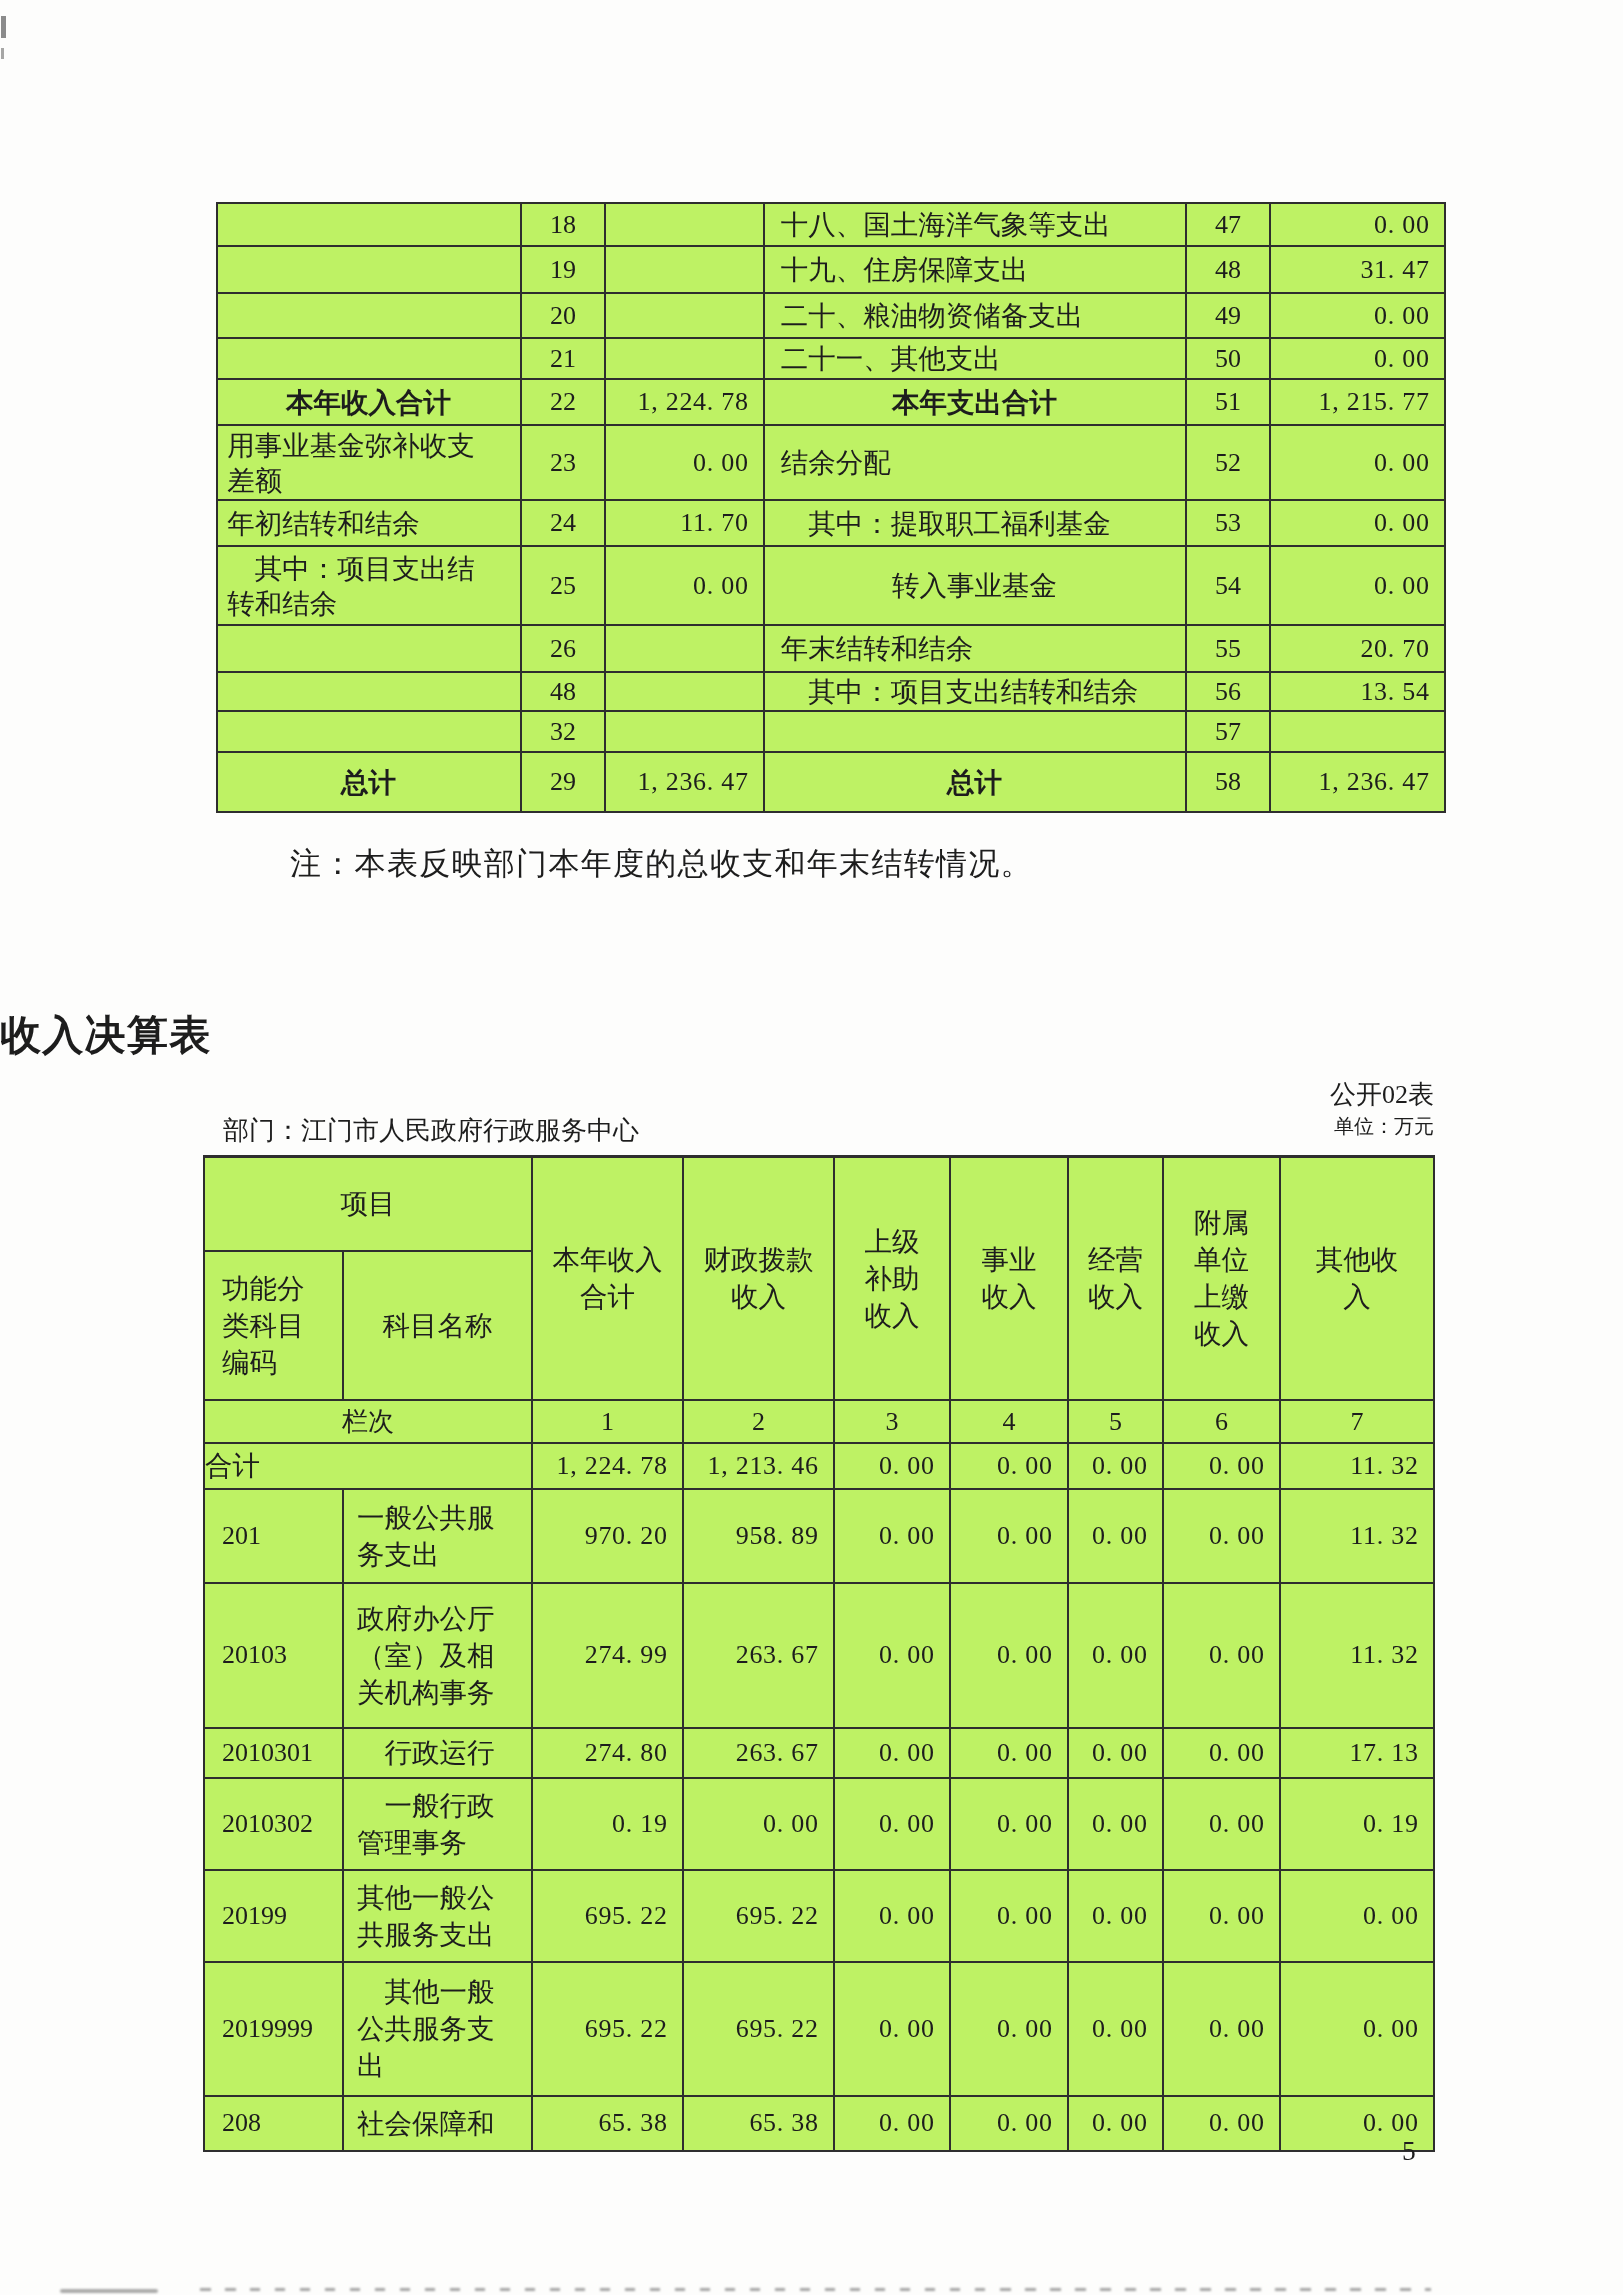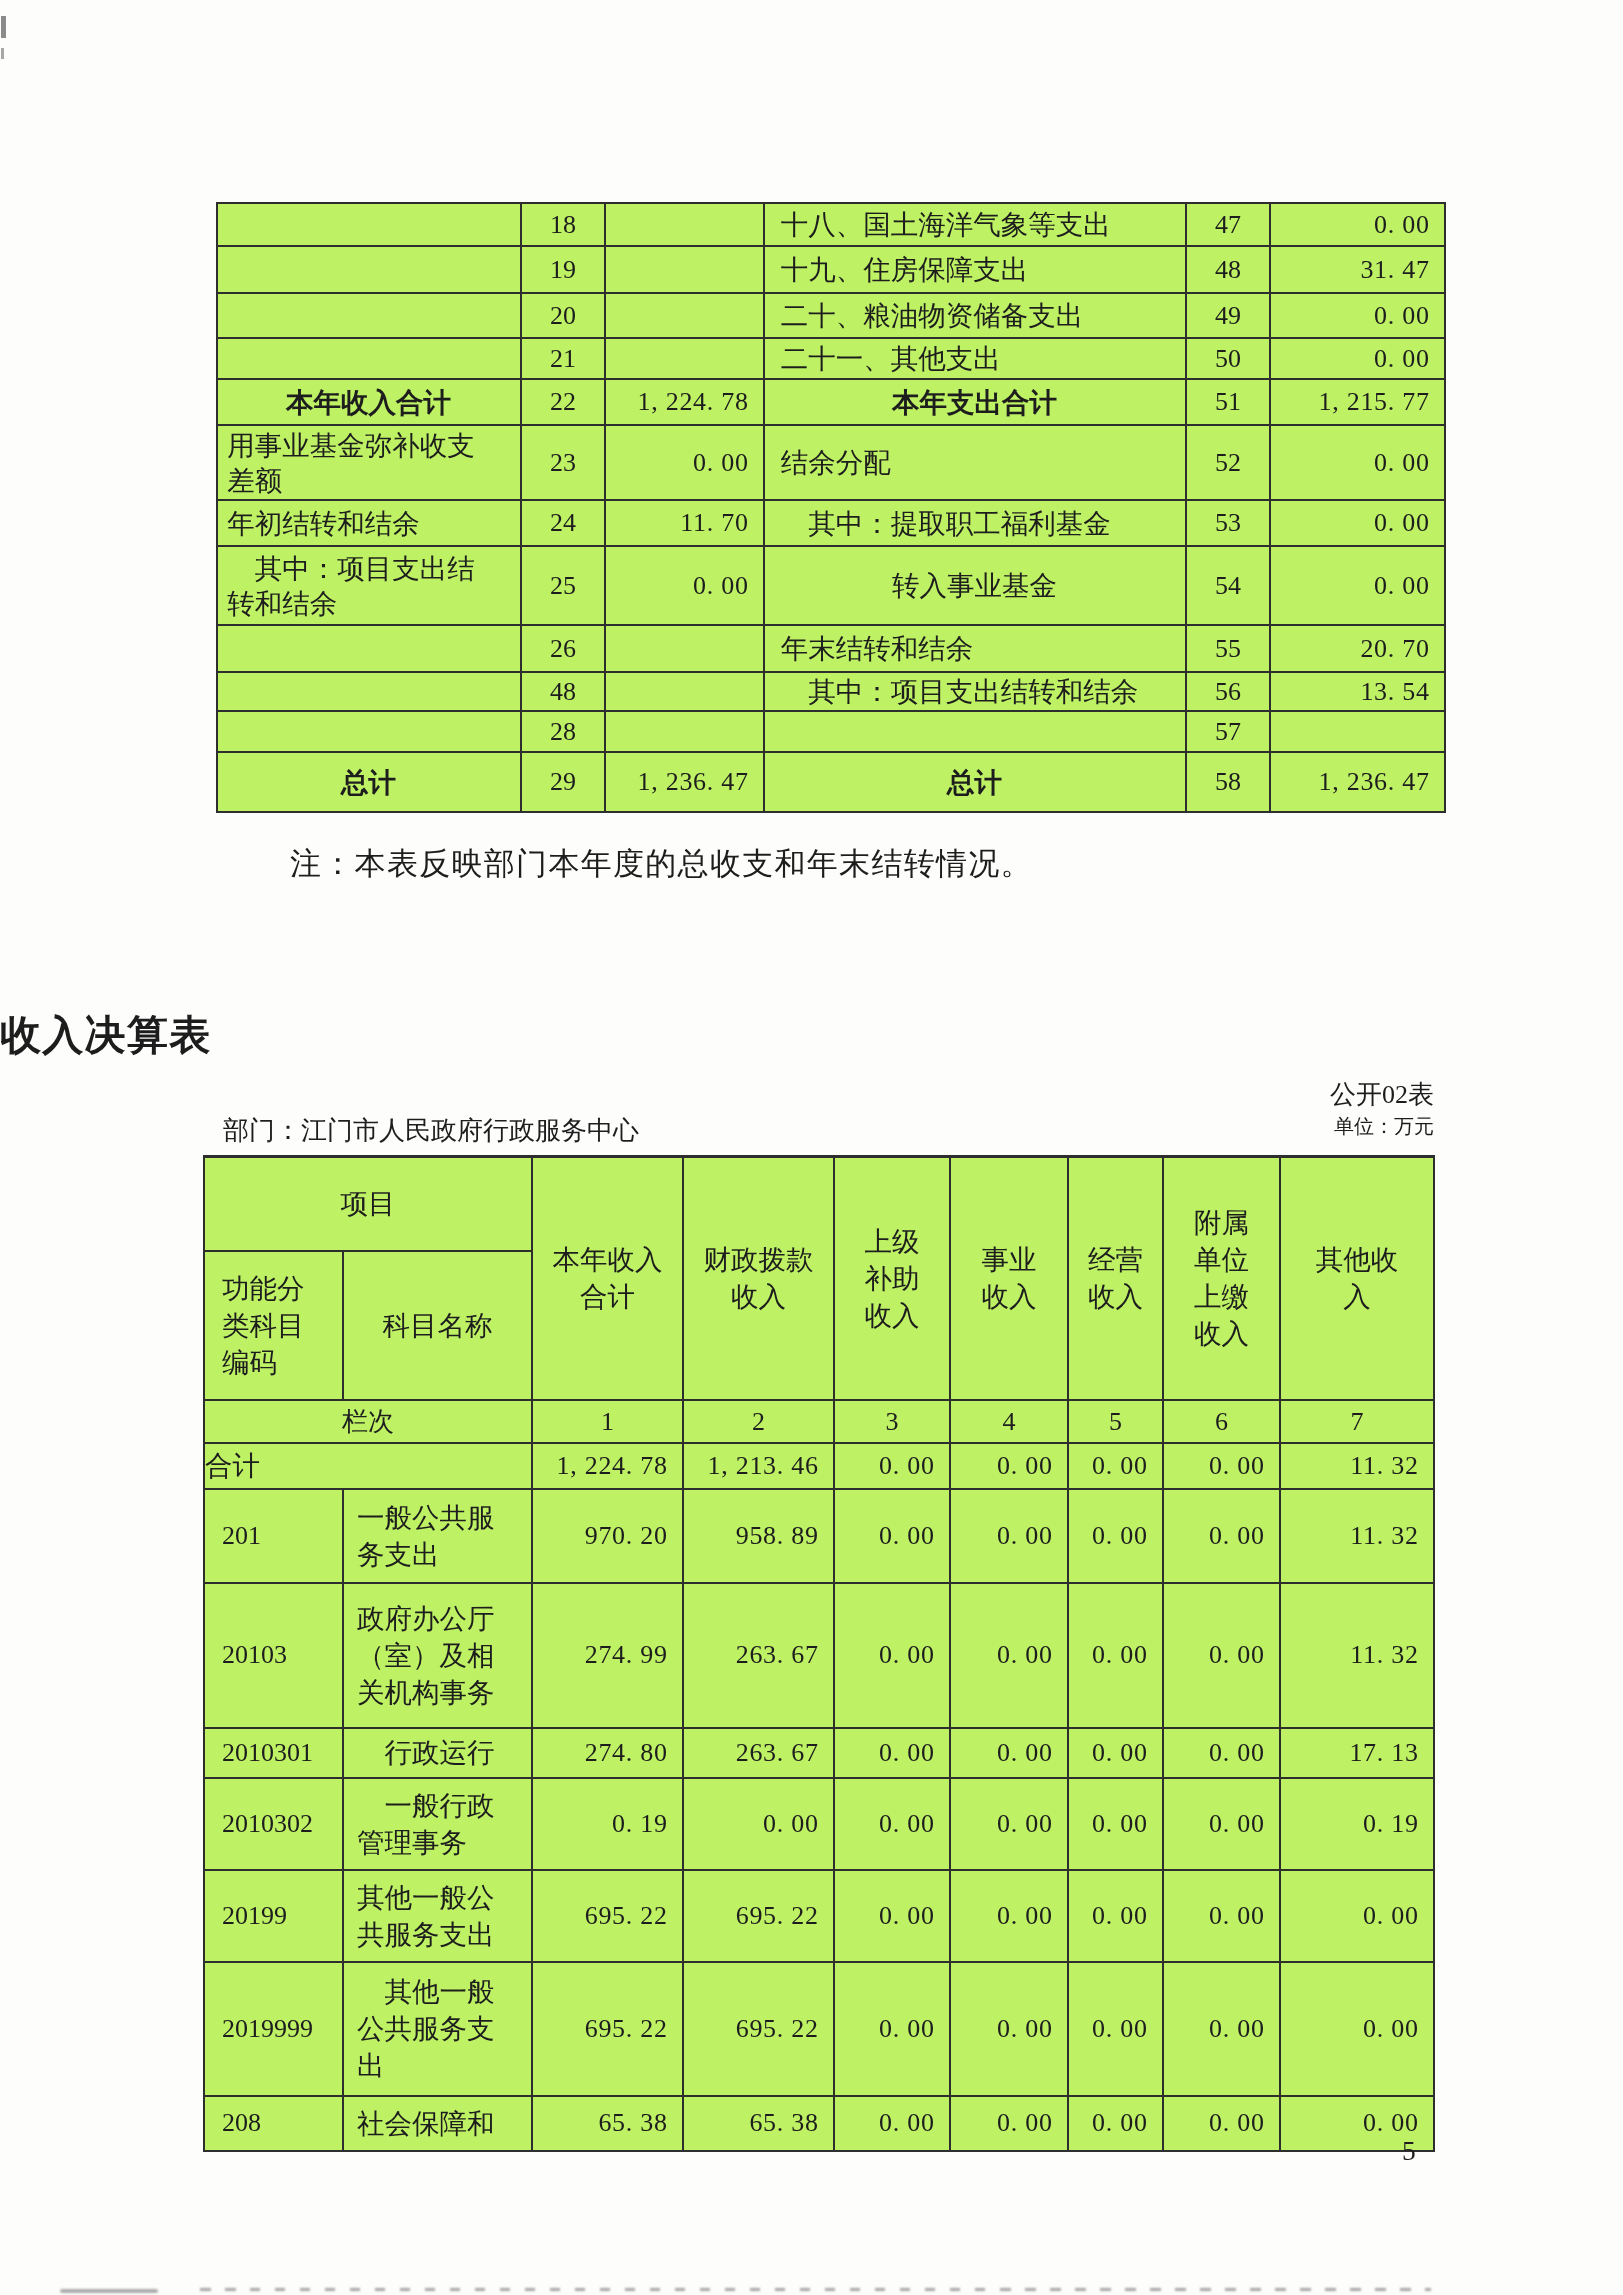--- a/index.html
+++ b/index.html
@@ -135,21 +135,21 @@
         <tr style="height: 39px;">
           <td class="lab "></td>
           <td class="no">48</td>
           <td class="val"></td>
           <td class="lab2 ">　其中：项目支出结转和结余</td>
           <td class="no">56</td>
           <td class="val">13. 54</td>
         </tr>
         <tr style="height: 41px;">
           <td class="lab "></td>
-          <td class="no">28</td>
+          <td class="no">32</td>
           <td class="val"></td>
           <td class="lab2 "></td>
           <td class="no">57</td>
           <td class="val"></td>
         </tr>
         <tr style="height: 60px;">
           <td class="lab cb">总计</td>
           <td class="no">29</td>
           <td class="val">1, 236. 47</td>
           <td class="lab2 cb">总计</td>

